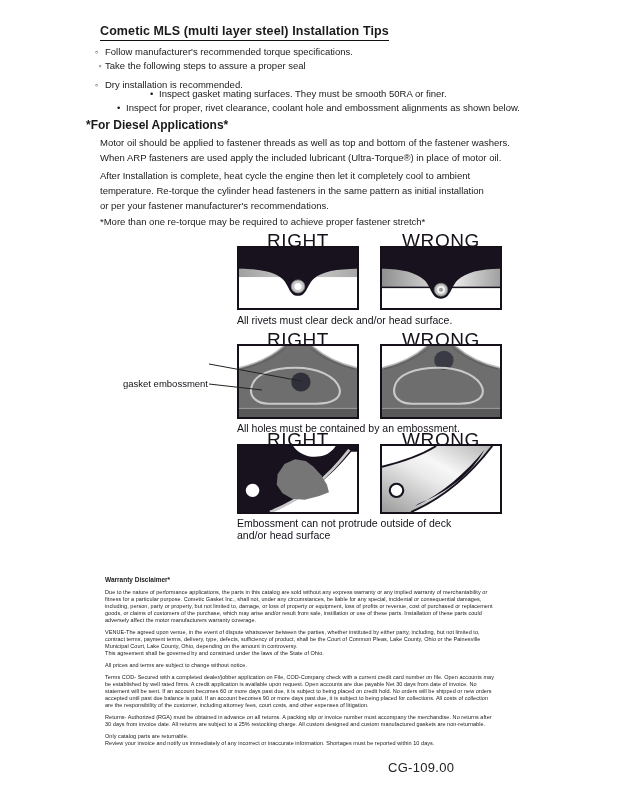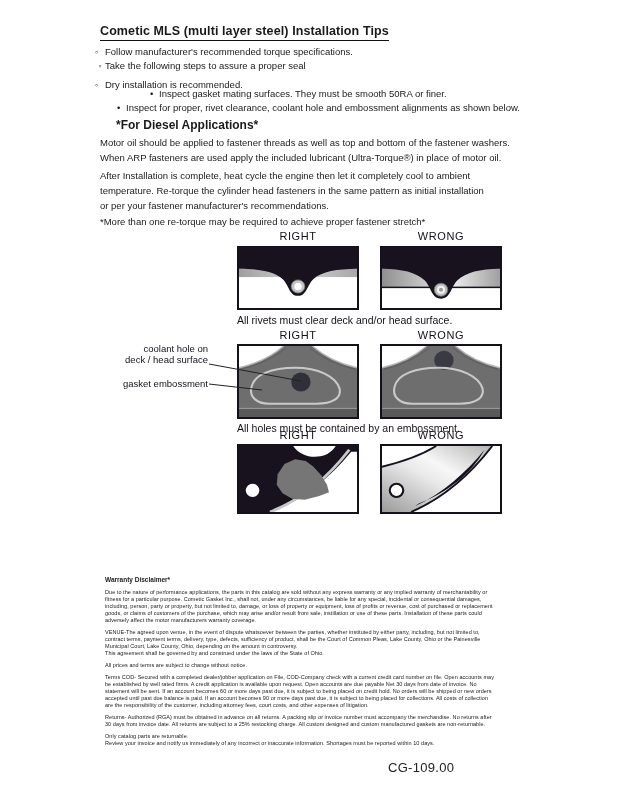--- a/index.html
+++ b/index.html
@@ -10,23 +10,23 @@
   }
   .abs{position:absolute;}
   .title{
     left:100px; top:24px; font-size:12.5px; font-weight:700;
     border-bottom:1.4px solid #111; padding-bottom:2px; letter-spacing:.1px;
   }
   .tipline{left:95px; font-size:9.5px; white-space:nowrap;}
   .subline{left:117px; font-size:9.5px; white-space:nowrap;}
   .marker{display:inline-block; width:10px; font-size:9px;}
   .submarker{display:inline-block; width:9px; font-size:9.5px;}
-  .heading{left:116px; font-size:12px; font-weight:700;}
+  .heading{left:86px; font-size:12px; font-weight:700;}
   .para{left:100px; width:428px; font-size:9.5px; line-height:15px; white-space:pre-line;}
-  .dlabel{width:122px; text-align:center; font-size:11px; letter-spacing:.6px; color:#151019;}
+  .dlabel{width:122px; text-align:center; font-size:19px; letter-spacing:.6px; color:#151019;}
   .dbox{width:122px; background:#fff; border:2px solid #151019; box-sizing:border-box;}
   .dbox svg{display:block; width:100%; height:100%;}
   .caption{left:237px; font-size:10.5px; line-height:12px; color:#151019; white-space:pre-line;}
   .callout{left:100px; width:108px; text-align:right; font-size:9.5px; line-height:11px; white-space:pre-line; color:#151019;}
   .disc{left:105px; width:414px;}
   .disc-h{font-size:6.5px; font-weight:700; margin:0 0 6px 0;}
   .disc p{font-size:5.5px; line-height:7px; margin:0 0 5px 0; white-space:pre-line; letter-spacing:.05px;}
   .footer{left:388px; top:760px; font-size:13px; letter-spacing:.3px; color:#222;}
 </style>
 </head>
@@ -85,22 +85,20 @@
       <circle cx="61" cy="44.5" r="7" fill="#bdbdbd" stroke="#6f6f6f" stroke-width="0.8"></circle>
       <circle cx="61" cy="44.5" r="4.2" fill="#f3f3f3"></circle>
       <circle cx="61" cy="44.5" r="2.1" fill="#9b9b9b"></circle>
     </svg>
   </div>
   <div class="abs caption" style="top:314px;">All rivets must clear deck and/or head surface.</div>
 
   <div class="abs dlabel" style="left:237px; top:329px;">RIGHT</div>
   <div class="abs dlabel" style="left:380px; top:329px;">WRONG</div>
 
-  <div class="abs callout" style="top:343px;">coolant hole on
-deck / head surface</div>
   <div class="abs callout" style="top:378px;">gasket embossment</div>
 
   <div class="abs dbox" style="left:237px; top:344px; height:75px;">
     <svg viewBox="0 0 122 75" preserveAspectRatio="none">
       <rect x="0" y="0" width="122" height="75" fill="#6e6e6e"></rect>
       <rect x="0" y="66" width="122" height="9" fill="#595959"></rect>
       <rect x="0" y="65.4" width="122" height="0.9" fill="#a8a8a8"></rect>
       <path d="M0,0 L46,0 C35,10 19,18.5 0,23 Z" fill="#ffffff"></path>
       <path d="M122,0 L76,0 C87,10 103,18.5 122,23 Z" fill="#ffffff"></path>
       <path d="M49,2 C38,11 22,20 2,24.5" fill="none" stroke="#4f4f4f" stroke-width="1" opacity="0.6"></path>
@@ -159,20 +157,22 @@
       </defs>
       <rect x="0" y="0" width="122" height="70" fill="url(#g3)"></rect>
       <path d="M0,0 L56,0 C42,9 20,17 0,22 Z" fill="#ffffff"></path>
       <path d="M30,70 C62,56 90,32 114,0 L122,0 L122,70 Z" fill="#ffffff"></path>
       <path d="M56,0 C42,9 20,17 0,22" fill="none" stroke="#18121f" stroke-width="2"></path>
       <path d="M30,70 C62,56 90,32 114,0" fill="none" stroke="#18121f" stroke-width="2"></path>
       <path d="M34,64 C62,51 87,28 106,4 C92,30 68,49 38,61 Z" fill="#18121f"></path>
       <circle cx="15" cy="47" r="7" fill="#ffffff" stroke="#18121f" stroke-width="2.2"></circle>
     </svg>
   </div>
+  <div class="abs caption" style="top:517px;">Embossment can not protrude outside of deck
+and/or head surface</div>
 
   <div class="abs disc" style="top:576px;">
     <div class="disc-h">Warranty Disclaimer*</div>
     <p>Due to the nature of performance applications, the parts in this catalog are sold without any express warranty or any implied warranty of merchantability or
 fitness for a particular purpose.  Cometic Gasket Inc., shall not, under any circumstances, be liable for any special, incidental or consequential damages,
 including, person, party or property, but not limited to, damage, or loss of property or equipment, loss of profits or revenue, cost of purchased or replacement
 goods, or claims of customers of the purchase, which may arise and/or result from sale, instillation or use of these parts.  Installation of these parts could
 adversely affect the motor manufacturers warranty coverage.</p>
     <p>VENUE-The agreed upon venue, in the event of dispute whatsoever between the parties, whether instituted by either party, including, but not limited to,
 contract terms, payment terms, delivery, type, defects, sufficiency of product, shall be the Court of Common Pleas, Lake County, Ohio or the Painesville

